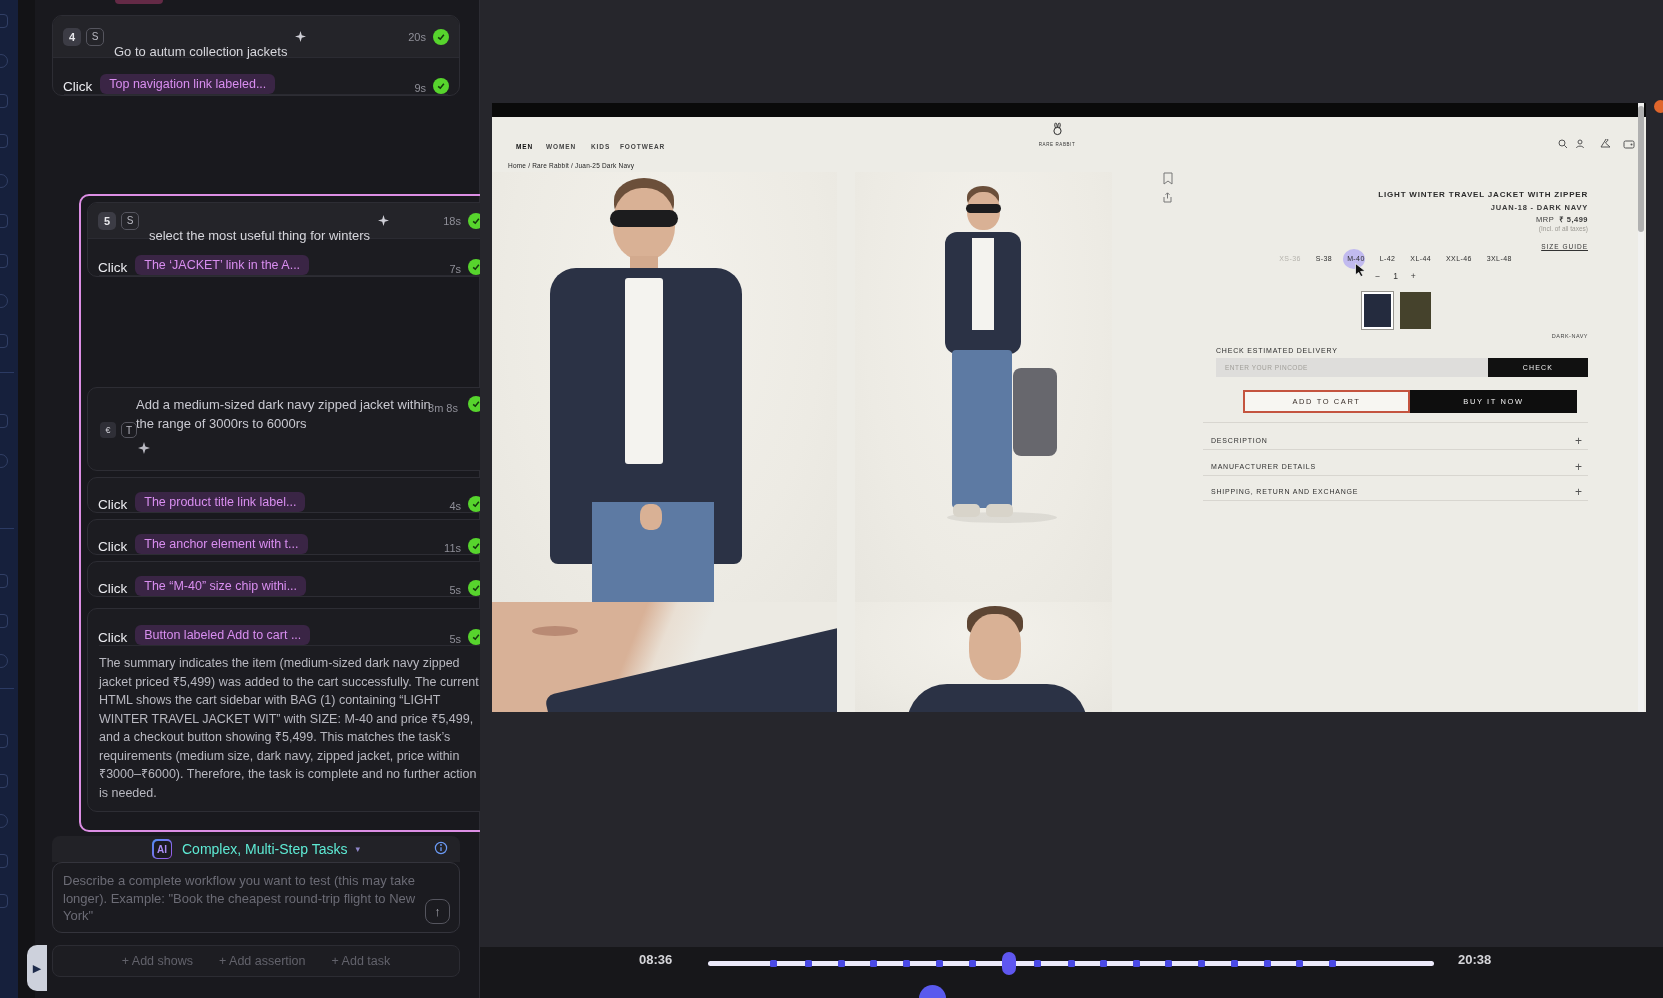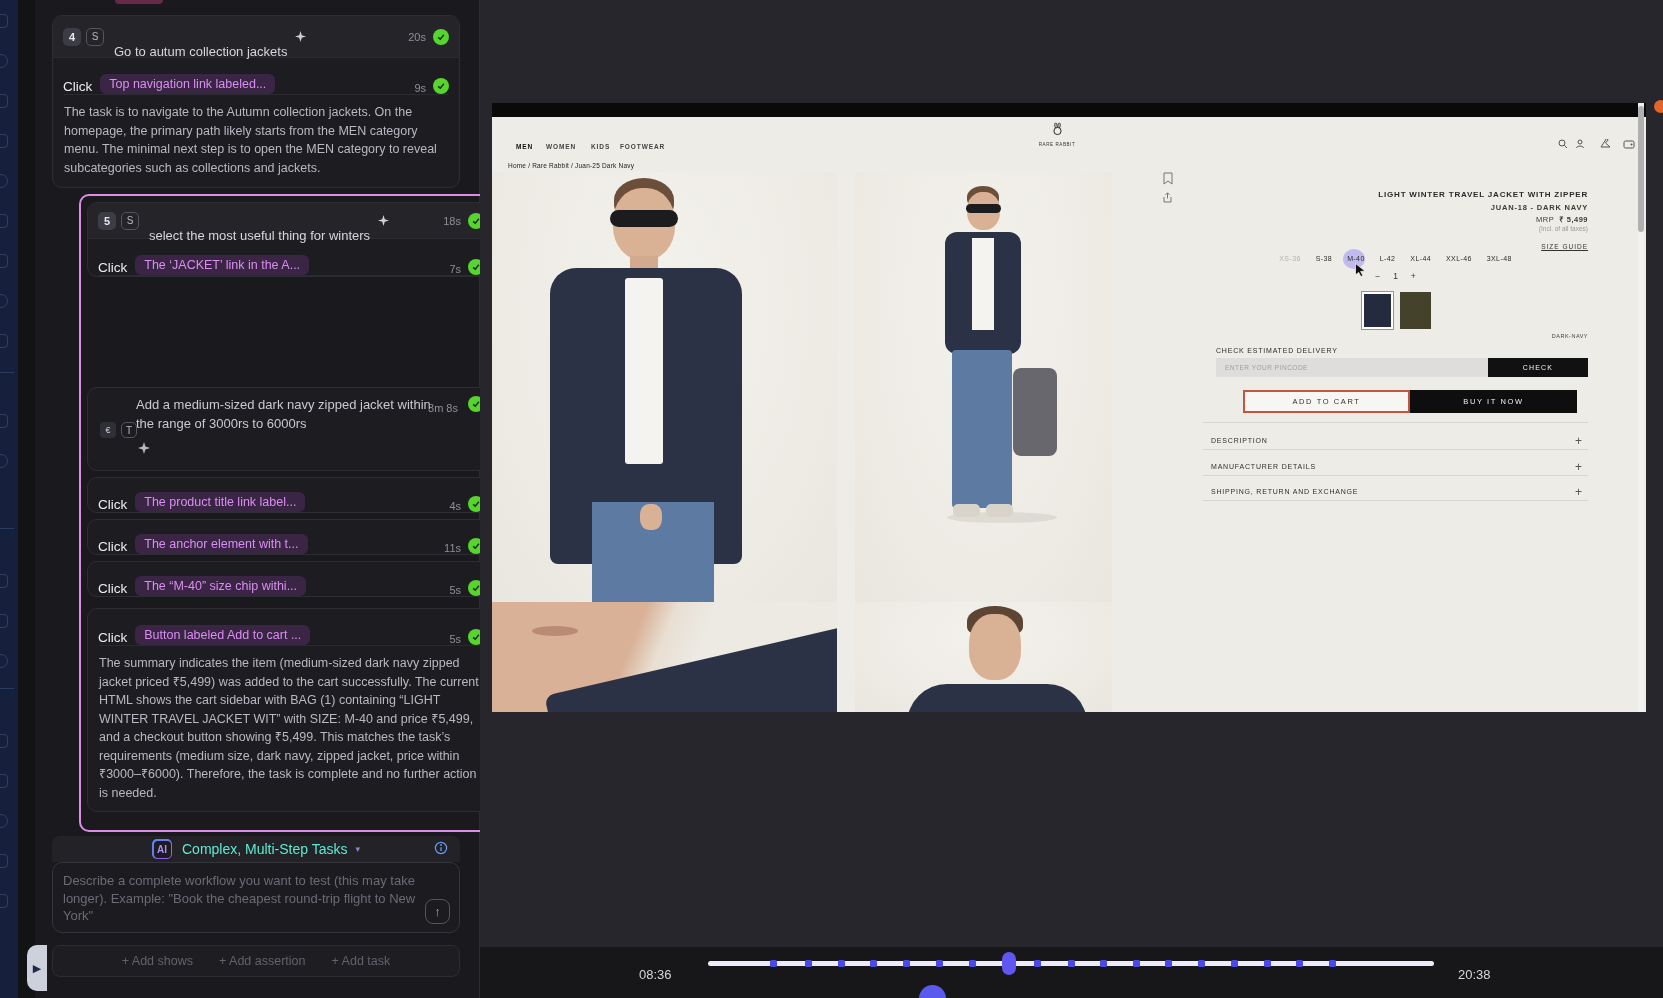--- a/index.html
+++ b/index.html
@@ -44,21 +44,21 @@
   .composer textarea::placeholder{color:#6b6b75;}
   .send-btn{position:absolute;right:9px;bottom:8px;width:25px;height:25px;border:1.5px solid #55555e;border-radius:8px;background:transparent;color:#a8a8b0;font-size:13px;display:flex;align-items:center;justify-content:center;cursor:pointer;}
 
   .addrow{left:17px;top:945px;width:408px;height:32px;background:#1d1d22;border:1px solid #2c2c33;border-radius:8px;display:flex;align-items:center;justify-content:center;gap:26px;}
   .addrow span{color:#62626b;font-size:12.5px;}
   .handle{left:-8px;top:945px;width:20px;height:46px;background:#cdd1dc;border-radius:10px 0 0 10px;display:flex;align-items:center;justify-content:center;color:#1d2a4a;font-size:11px;}
 
   
   .viewer{left:480px;top:0;width:1183px;height:947px;background:#26262c;}
   .bottombar{left:480px;top:947px;width:1183px;height:51px;background:#17171a;}
-  .timetext{position:absolute;color:#d6d6da;font-size:13px;top:20px;}
+  .timetext{position:absolute;color:#d6d6da;font-size:13px;top:5px;font-weight:bold;}
   .track{position:absolute;left:228px;top:14px;width:726px;height:5px;background:#eceafb;border-radius:3px;}
   .marker{position:absolute;top:-1px;width:7px;height:7px;border-radius:1.5px;background:#4a4ae6;}
   .thumb{position:absolute;top:-9px;width:14px;height:23px;border-radius:7px;background:#5f57f0;}
   .rec-dot{left:919px;top:985px;width:27px;height:27px;border-radius:50%;background:#5a5aee;}
   .orange-dot{left:1654px;top:100px;width:13px;height:13px;border-radius:50%;background:#e0662c;}
 
   
   .shot{left:492px;top:103px;width:1154px;height:609px;background:#edece6;overflow:hidden;}
   .blackbar{left:0;top:0;width:1154px;height:14px;background:#0a0a0a;}
   .navlink{position:absolute;top:40px;font-size:6.5px;letter-spacing:.9px;color:#444;font-weight:600;}
@@ -154,21 +154,20 @@
         <span class="click-word">Click</span>
         <span class="chip">Top navigation link labeled...</span>
         <span class="meta">9s</span>
         <span class="check">
             <svg width="10" height="10" viewBox="0 0 14 14">
               <polyline points="3,7.5 6,10 11,4" fill="none" stroke="#14380e" stroke-width="2.2"></polyline>
             </svg>
           </span>
       </div>
       <div class="rowdiv"></div>
-      <div class="para">The task is to navigate to the Autumn collection jackets. On the homepage, the primary path likely starts from the MEN category menu. The minimal next step is to open the MEN category to reveal subcategories such as collections and jackets.</div>
     </div>
 
     <div class="a group">
 
       <div class="card" style="top:6px;">
         <div class="chead" style="height:36px;">
           <div class="badge-num">5</div>
           <div class="badge-outline">S</div>
           <div class="step-title">select the most useful thing for winters</div>
           <span class="sparkle"><svg width="11" height="11" viewBox="0 0 12 12">

